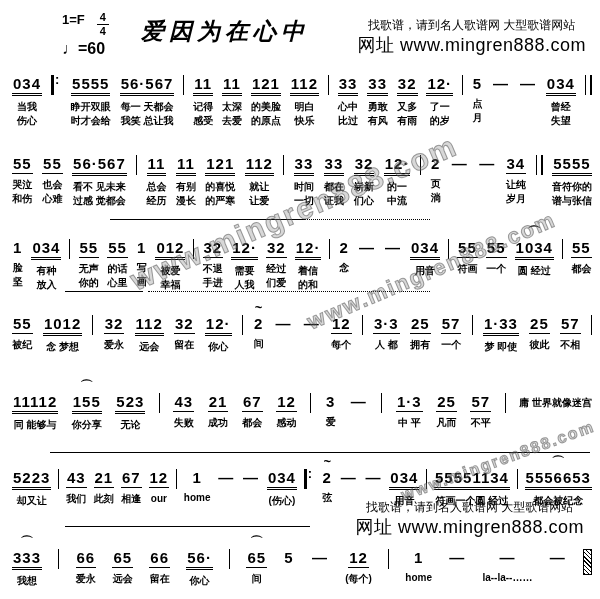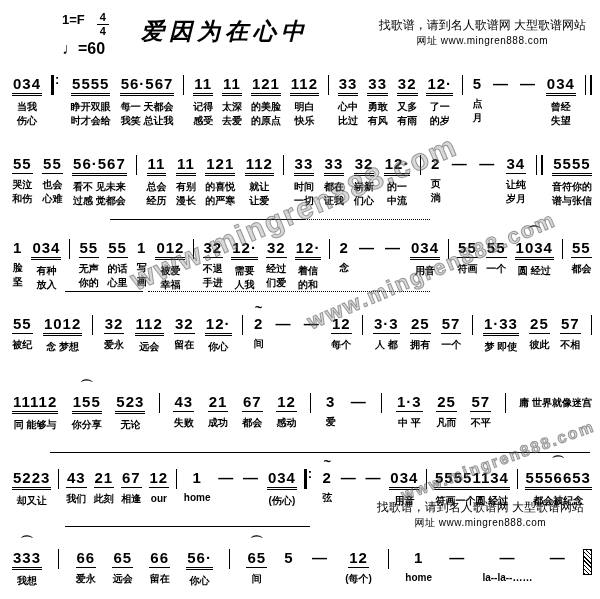--- a/index.html
+++ b/index.html
@@ -14,21 +14,21 @@
   .frac{display:inline-flex;flex-direction:column;align-items:center;font-size:11px;line-height:1}
   .frac .t{border-bottom:1px solid #000;padding:0 3px 1px}
   .frac .b{padding-top:1px}
   .tempo{margin-top:2px;font-size:16px}
   .title{
     position:absolute;left:95px;top:16px;width:260px;text-align:center;
     font-size:23px;font-weight:bold;letter-spacing:5px;white-space:nowrap;font-style:italic;
   }
   .promo{position:absolute;font-weight:normal;text-align:center;line-height:1.3;white-space:nowrap}
   .promo .l1{font-size:12px}
-  .promo .l2{font-size:10px;letter-spacing:.5px}
+  .promo .l2{font-size:18px;letter-spacing:.5px}
   .promo-top{top:18px;right:14px}
   .promo-bottom{top:500px;right:16px}
   
   .mline{
     position:absolute;left:12px;right:8px;
     display:flex;align-items:flex-start;justify-content:space-between;gap:2px;
   }
   .cell{display:flex;flex-direction:column;align-items:center;position:relative;padding-top:12px}
   .note{font-weight:bold;font-size:15px;line-height:19px;white-space:nowrap;letter-spacing:1px;padding:0 1px}
   .u1{border-bottom:1px solid #000}

